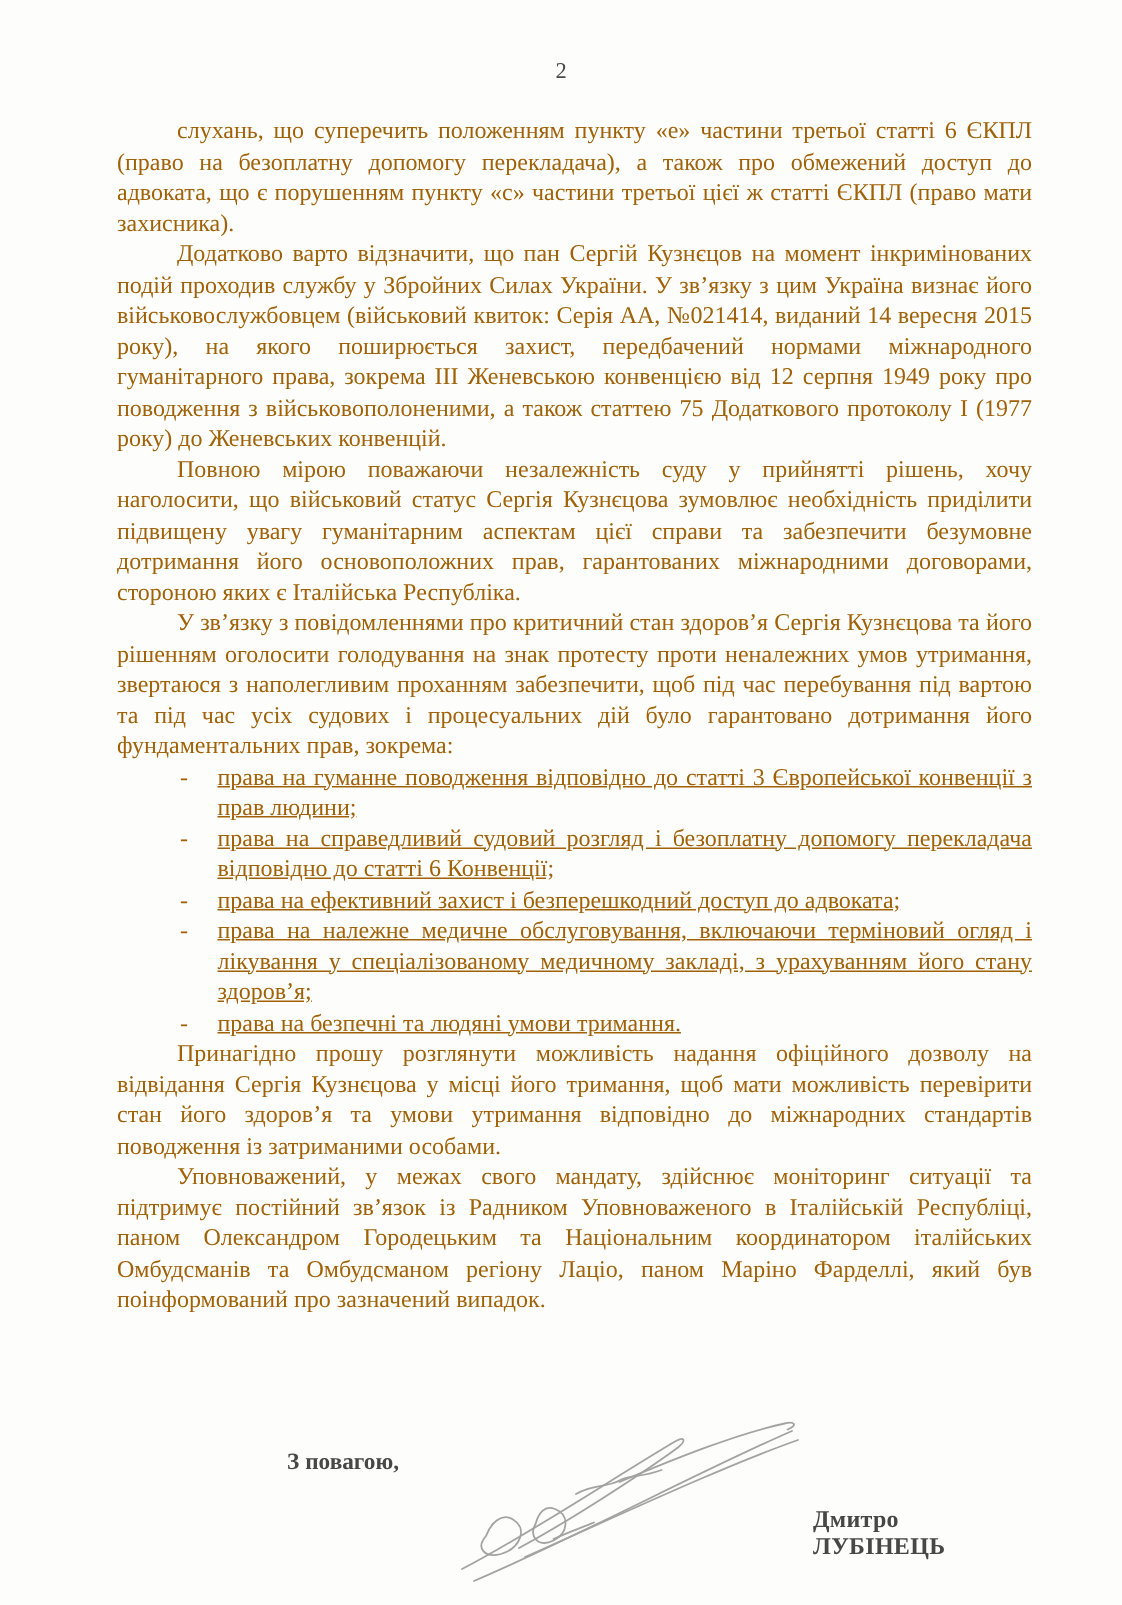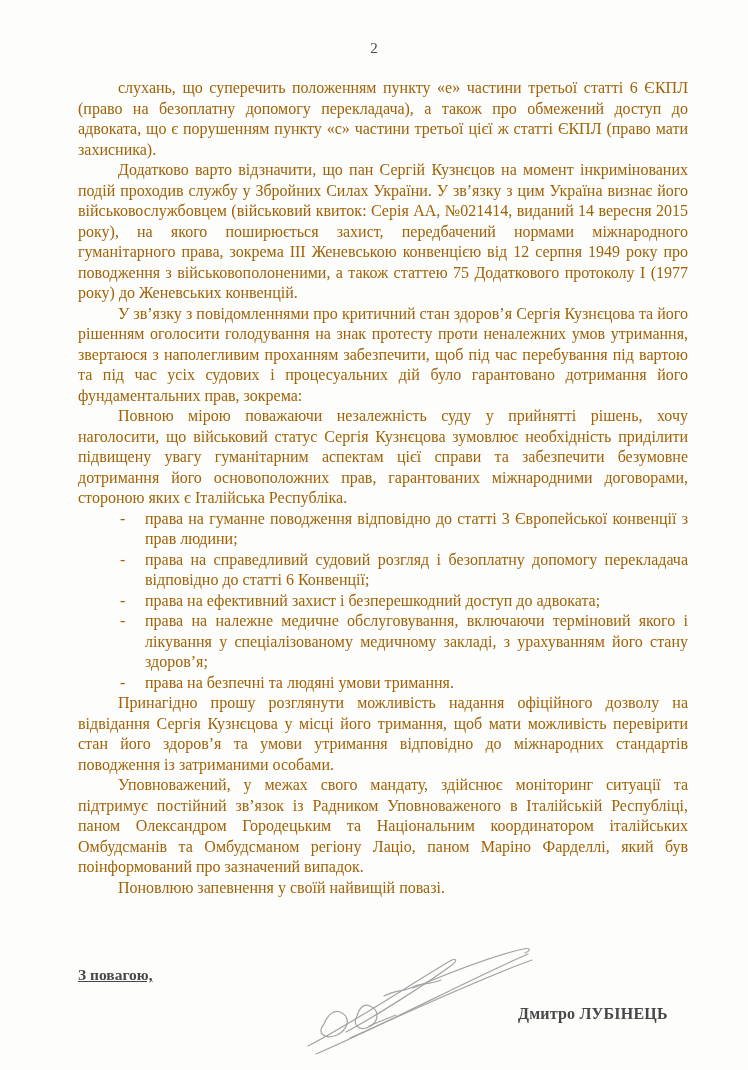--- a/index.html
+++ b/index.html
@@ -28,72 +28,71 @@
     width: 610px;
     font-size: 16px;
     line-height: 20.5px;
     text-align: justify;
     color: #a16207;
   }
   .content p { margin: 0; text-indent: 40px; }
   .bullets { margin-left: 42px; }
   .bullet { display: flex; }
   .bullet .dash { flex: 0 0 25px; width: 25px; }
-  .bullet .btext { flex: 1; text-align: justify; }
+  .bullet .btext { flex: 1; text-align: justify; text-decoration: underline; }
   .sig-block {
     position: absolute;
     top: 964px; left: 78px;
     width: 610px; height: 100px;
     font-weight: bold;
     color: #474747;
   }
   .closing { position: absolute; left: 0; top: 0; width: 218px; font-size: 15.5px; line-height: 21.5px; }
-  .closing .l1 { text-align: left; padding-right: 30px; text-decoration: underline; }
+  .closing .l1 { text-align: right; padding-right: 30px; }
   .sig-svg { position: absolute; left: 228px; top: -20px; }
-  .name { position: absolute; left: 440px; top: 41px; font-size: 16px; letter-spacing: 0.2px; }
+  .name { position: absolute; left: 464px; top: 41px; font-size: 16px; letter-spacing: 0.2px; }
 </style>
 </head>
 <body>
 
 <div class="sheet">
 
   <div class="pagenum">2</div>
 
   <div class="content">
     <p>слухань, що суперечить положенням пункту «е» частини третьої статті 6 ЄКПЛ (право на безоплатну допомогу перекладача), а також про обмежений доступ до адвоката, що є порушенням пункту «с» частини третьої цієї ж статті ЄКПЛ (право мати захисника).</p>
     <p>Додатково варто відзначити, що пан Сергій Кузнєцов на момент інкримінованих подій проходив службу у Збройних Силах України. У зв’язку з цим Україна визнає його військовослужбовцем (військовий квиток: Серія АА, №021414, виданий 14 вересня 2015 року), на якого поширюється захист, передбачений нормами міжнародного гуманітарного права, зокрема ІІІ Женевською конвенцією від 12 серпня 1949 року про поводження з військовополоненими, а також статтею 75 Додаткового протоколу І (1977 року) до Женевських конвенцій.</p>
+    <p>Повною мірою поважаючи незалежність суду у прийнятті рішень, хочу наголосити, що військовий статус Сергія Кузнєцова зумовлює необхідність приділити підвищену увагу гуманітарним аспектам цієї справи та забезпечити безумовне дотримання його основоположних прав, гарантованих міжнародними договорами, стороною яких є Італійська Республіка.</p>
     <p>У зв’язку з повідомленнями про критичний стан здоров’я Сергія Кузнєцова та його рішенням оголосити голодування на знак протесту проти неналежних умов утримання, звертаюся з наполегливим проханням забезпечити, щоб під час перебування під вартою та під час усіх судових і процесуальних дій було гарантовано дотримання його фундаментальних прав, зокрема:</p>
-    <p>Повною мірою поважаючи незалежність суду у прийнятті рішень, хочу наголосити, що військовий статус Сергія Кузнєцова зумовлює необхідність приділити підвищену увагу гуманітарним аспектам цієї справи та забезпечити безумовне дотримання його основоположних прав, гарантованих міжнародними договорами, стороною яких є Італійська Республіка.</p>
 
     <div class="bullets">
       <div class="bullet">
         <span class="dash">-</span>
         <span class="btext">права на гуманне поводження відповідно до статті 3 Європейської конвенції з прав людини;</span>
       </div>
       <div class="bullet">
         <span class="dash">-</span>
         <span class="btext">права на справедливий судовий розгляд і безоплатну допомогу перекладача відповідно до статті 6 Конвенції;</span>
       </div>
       <div class="bullet">
         <span class="dash">-</span>
         <span class="btext">права на ефективний захист і безперешкодний доступ до адвоката;</span>
       </div>
       <div class="bullet">
         <span class="dash">-</span>
-        <span class="btext">права на належне медичне обслуговування, включаючи терміновий якого і лікування у спеціалізованому медичному закладі, з урахуванням його стану здоров’я;</span>
+        <span class="btext">права на належне медичне обслуговування, включаючи терміновий огляд і лікування у спеціалізованому медичному закладі, з урахуванням його стану здоров’я;</span>
       </div>
       <div class="bullet">
         <span class="dash">-</span>
         <span class="btext">права на безпечні та людяні умови тримання.</span>
       </div>
     </div>
 
     <p>Принагідно прошу розглянути можливість надання офіційного дозволу на відвідання Сергія Кузнєцова у місці його тримання, щоб мати можливість перевірити стан його здоров’я та умови утримання відповідно до міжнародних стандартів поводження із затриманими особами.</p>
     <p>Уповноважений, у межах свого мандату, здійснює моніторинг ситуації та підтримує постійний зв’язок із Радником Уповноваженого в Італійській Республіці, паном Олександром Городецьким та Національним координатором італійських Омбудсманів та Омбудсманом регіону Лаціо, паном Маріно Фарделлі, який був поінформований про зазначений випадок.</p>
-    <p>Поновлюю запевнення у своїй найвищій повазі.</p>
   </div>
 
   <div class="sig-block">
     <div class="closing">
       <div class="l1">З повагою,</div>
     </div>
 
     <svg class="sig-svg" width="245" height="122" viewBox="0 0 245 122" fill="none">
       <g stroke="#a3a3a3" stroke-width="1.2" fill="none" stroke-linecap="round">
         <path d="M 2 102 C 45 80, 105 40, 144 17 C 150 13.5, 152 16, 146 21 C 120 40, 70 72, 40 88"></path>

